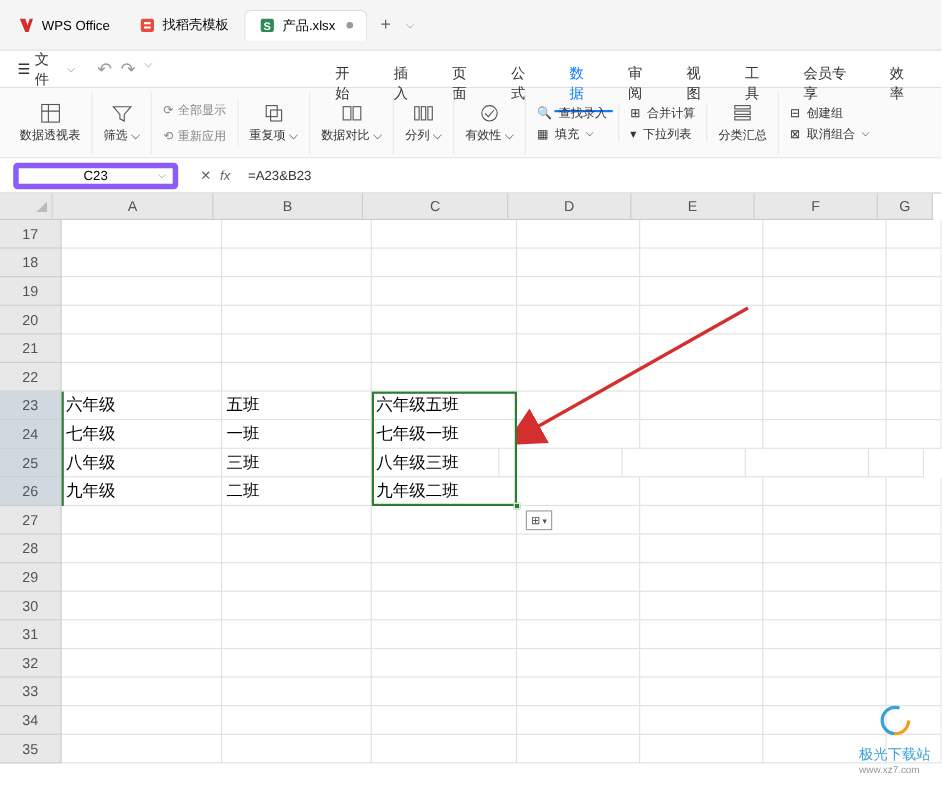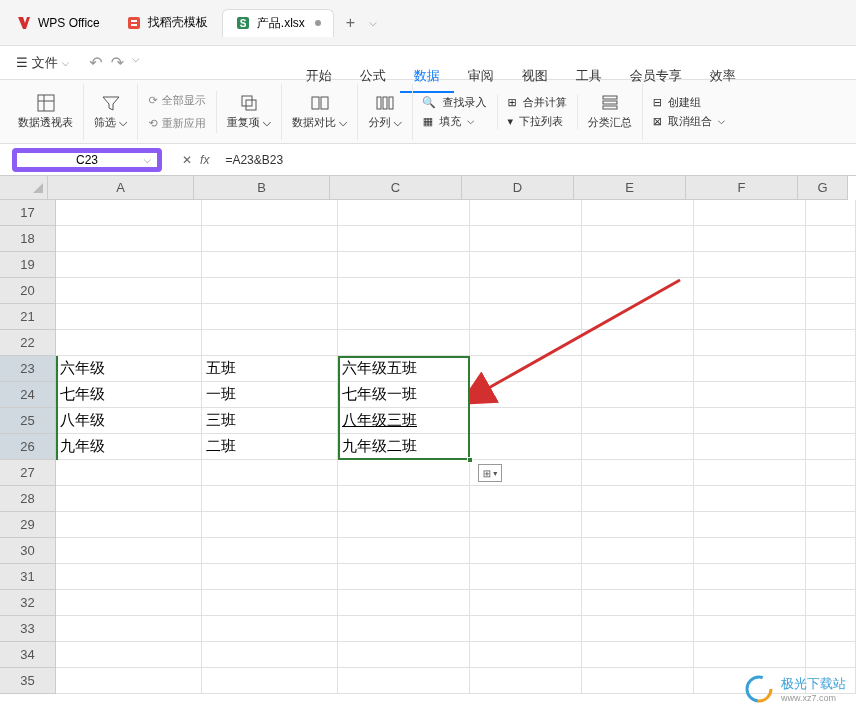--- a/index.html
+++ b/index.html
@@ -42,21 +42,21 @@
     .row-header { height: 26px; border-right: 1px solid #ccc; border-bottom: 1px solid #ccc; display: flex; align-items: center; justify-content: center; font-size: 13px; color: #555; }
     .row-header.sel { background: #d0d8e0; }
     .cells { position: relative; }
     .cell-row { display: flex; height: 26px; }
     .cell { border-right: 1px solid #e0e0e0; border-bottom: 1px solid #e0e0e0; padding: 0 4px; font-size: 15px; display: flex; align-items: center; font-family: "SimSun", serif; }
     .selection-border { position: absolute; border: 2px solid #2e7d32; pointer-events: none; }
     .fill-handle { position: absolute; width: 6px; height: 6px; background: #2e7d32; border: 1px solid #fff; }
     .autofill-icon { position: absolute; width: 24px; height: 18px; border: 1px solid #999; background: #fff; font-size: 10px; display: flex; align-items: center; justify-content: center; color: #555; }
     
     .arrow { position: absolute; pointer-events: none; }
-    .watermark { position: absolute; right: 10px; bottom: 10px; display: flex; align-items: center; gap: 6px; }
+    .watermark { position: absolute; right: 10px; bottom: 10px; display: flex; align-items: center; gap: 6px; flex-direction: column; }
     .watermark-text { font-size: 13px; color: #3aa0d8; }
     .watermark-sub { font-size: 9px; color: #999; }
     
     .grid-container { display: flex; flex-direction: column; }
     .header-row { display: flex; }
     .body-container { display: flex; }
   </style>
 </head>
 <body>
 
@@ -98,20 +98,22 @@
     <span>文件</span>
     <span style="margin-left:4px;font-size:10px;color:#999">⌵</span>
   </div>
   <div class="undo-redo">
     <span>↶</span>
     <span>↷</span>
     <span style="font-size:10px">⌵</span>
   </div>
   <div class="menu-items" id="menu-items">
       <div class="menu-item">开始</div>
+      <div class="menu-item">插入</div>
+      <div class="menu-item">页面</div>
       <div class="menu-item">公式</div>
       <div class="menu-item active">数据</div>
       <div class="menu-item">审阅</div>
       <div class="menu-item">视图</div>
       <div class="menu-item">工具</div>
       <div class="menu-item">会员专享</div>
       <div class="menu-item">效率</div>
     </div>
 </div>
 
@@ -154,20 +156,27 @@
       </svg>
     <span class="tool-label"><span>数据对比</span> ⌵</span>
   </div>
   <div class="tool-group">
     <svg class="tool-icon" viewBox="0 0 20 20">
         <rect x="2" y="4" width="4" height="12" fill="none" stroke="#555"></rect>
         <rect x="8" y="4" width="4" height="12" fill="none" stroke="#555"></rect>
         <rect x="14" y="4" width="4" height="12" fill="none" stroke="#555"></rect>
       </svg>
     <span class="tool-label"><span>分列</span> ⌵</span>
+  </div>
+  <div class="tool-group">
+    <svg class="tool-icon" viewBox="0 0 20 20">
+        <circle cx="10" cy="10" r="7" fill="none" stroke="#555"></circle>
+        <path d="M6 10l3 3 5-6" stroke="#555" fill="none"></path>
+      </svg>
+    <span class="tool-label"><span>有效性</span> ⌵</span>
   </div>
   <div class="tool-col" style="border-right:1px solid #e8e8e8">
     <div class="row">
       <span>🔍</span>
       <span>查找录入</span>
     </div>
     <div class="row">
       <span>▦</span>
       <span>填充</span> 
         <span style="font-size:9px">⌵</span>
@@ -326,21 +335,21 @@
           <div class="cell" style="width: 136px;">一班</div>
           <div class="cell" style="width: 132px;">七年级一班</div>
           <div class="cell" style="width: 112px;"></div>
           <div class="cell" style="width: 112px;"></div>
           <div class="cell" style="width: 112px;"></div>
           <div class="cell" style="width: 50px;"></div>
         </div>
         <div class="cell-row">
           <div class="cell" style="width: 146px;">八年级</div>
           <div class="cell" style="width: 136px;">三班</div>
-          <div class="cell" style="width: 132px; text-decoration: underline;">八年级三班</div>
+          <div class="cell" style="width: 116px;">八年级三班</div>
           <div class="cell" style="width: 112px;"></div>
           <div class="cell" style="width: 112px;"></div>
           <div class="cell" style="width: 112px;"></div>
           <div class="cell" style="width: 50px;"></div>
         </div>
         <div class="cell-row">
           <div class="cell" style="width: 146px;">九年级</div>
           <div class="cell" style="width: 136px;">二班</div>
           <div class="cell" style="width: 132px;">九年级二班</div>
           <div class="cell" style="width: 112px;"></div>

